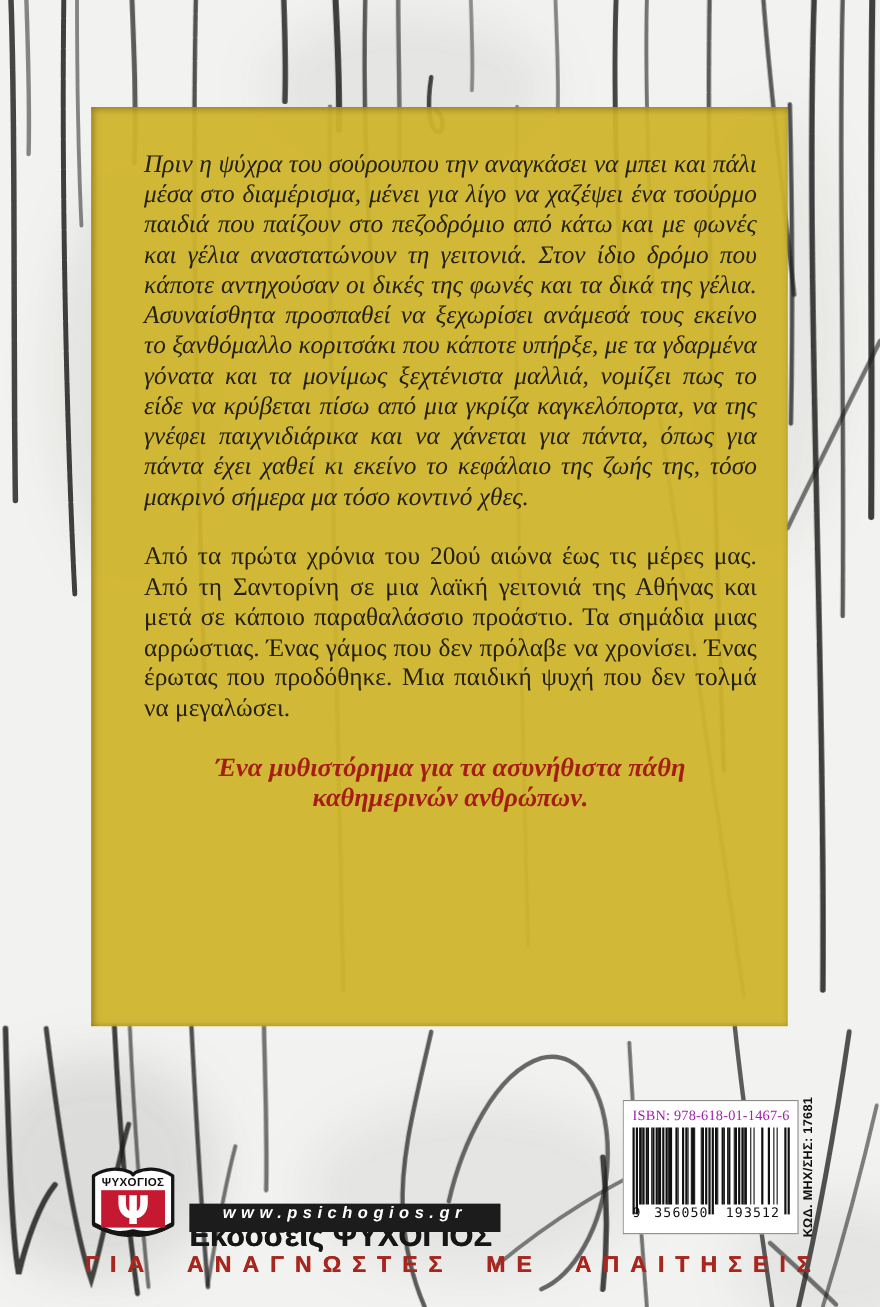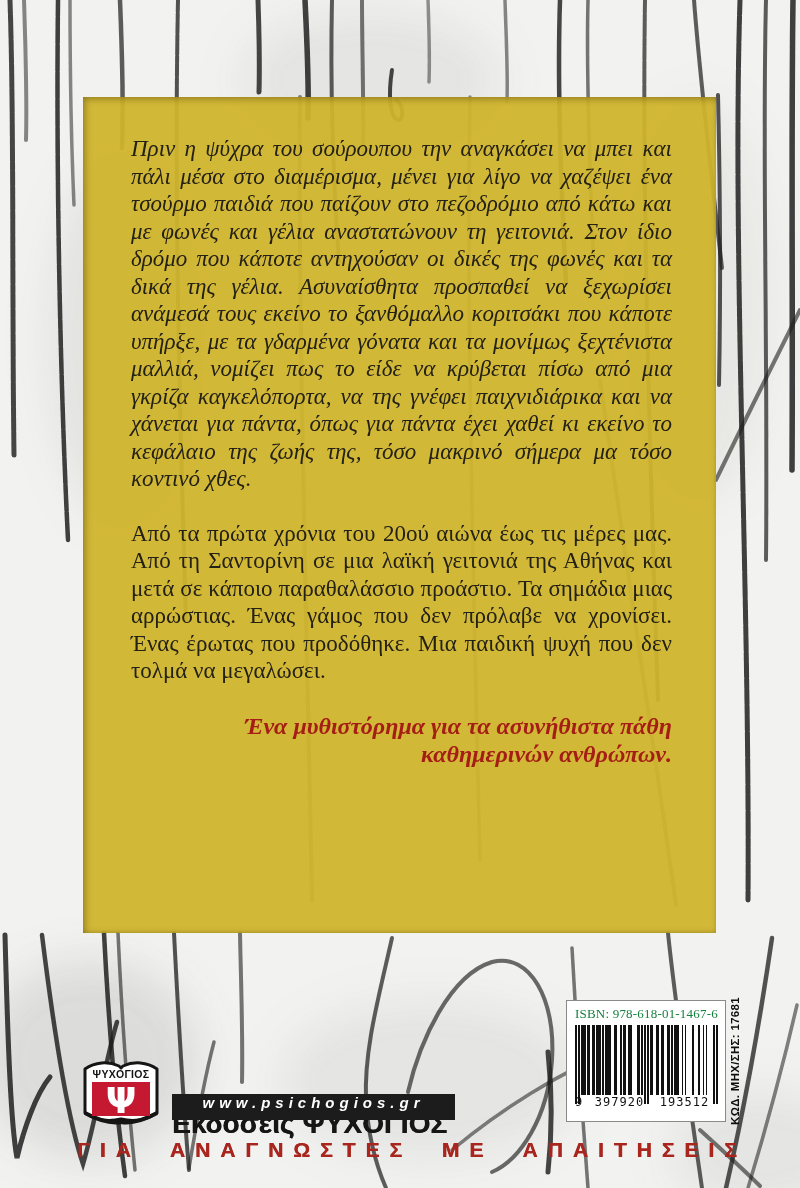--- a/index.html
+++ b/index.html
@@ -9,35 +9,35 @@
     font-family:"Liberation Serif", serif;
   }
   
   .scribbles{position:absolute;left:0;top:0;width:800px;height:1188px;z-index:1;}
   
   .panel{
     position:absolute;left:83px;top:97px;width:633px;height:836px;z-index:2;
     background:rgba(208,180,44,0.95);
     box-shadow:inset 4px 4px 7px -2px rgba(70,55,0,.45), inset -2px -3px 5px -2px rgba(70,55,0,.28);
     box-sizing:border-box;
-    padding:38px 44px 0 48px;
+    padding:38px 28px 0 48px;
   }
   .panel p{
     margin:0 0 27px 0;
     font-size:23px;line-height:27.5px;
     color:#242116;
     text-align:justify;
   }
   .panel p.italic{font-style:italic;}
   .tagline{
     margin-top:10px;
     font-size:24px;line-height:28px;
     font-weight:bold;font-style:italic;
     color:#a51e16;
-    text-align:right;
+    text-align:center;
   }
   
   .logo{position:absolute;left:82px;top:1058px;width:78px;height:68px;z-index:3;}
   .publisher-name{
     position:absolute;left:172px;top:1108px;width:300px;z-index:3;
     font-family:"Liberation Sans", sans-serif;font-weight:bold;
     font-size:28px;color:#161616;letter-spacing:0px;
     text-shadow:0.5px 0 0 #161616;
     white-space:nowrap;
   }
@@ -50,21 +50,21 @@
     font-size:15px;color:#ffffff;letter-spacing:5px;
     white-space:nowrap;
   }
   .barcode-box{
     position:absolute;left:566px;top:1000px;width:160px;height:122px;z-index:3;
     background:#ffffff;border:1px solid #8a8a8a;box-sizing:border-box;
     padding:5px 8px 0 8px;
   }
   .isbn-label{
     font-family:"Liberation Serif", serif;
-    font-size:13px;color:#15803d;text-align:center;
+    font-size:13px;color:#a21caf;text-align:center;
     letter-spacing:0.2px;white-space:nowrap;margin-bottom:3px;
   }
   .bc-bars{display:flex;align-items:flex-start;height:80px;width:142px;margin:0 auto;}
   .bc-m{width:1.5px;height:70px;flex:0 0 auto;}
   .bc-bar{background:#111;}
   .bc-guard{height:79px;}
   .bc-digits{
     display:flex;width:142px;margin:-10px auto 0 auto;
     font-family:"DejaVu Sans Mono", monospace;font-size:12px;color:#111;
   }
@@ -275,21 +275,21 @@
       <div class="bc-m"></div>
       <div class="bc-m"></div>
       <div class="bc-m"></div>
       <div class="bc-m"></div>
       <div class="bc-m bc-bar bc-guard"></div>
       <div class="bc-m bc-guard"></div>
       <div class="bc-m bc-bar bc-guard"></div>
     </div>
   <div class="bc-digits">
     <span class="d0">9</span>
-    <span class="d1">397920</span>
+    <span class="d1">356050</span>
     <span class="d2">193512</span>
   </div>
 </div>
 <div class="machine-code">
   <span>ΚΩΔ. ΜΗΧ/ΣΗΣ: 17681</span>
 </div>
 
 <div class="slogan">ΓΙΑ ΑΝΑΓΝΩΣΤΕΣ ΜΕ ΑΠΑΙΤΗΣΕΙΣ</div>
 
 </body></html>

